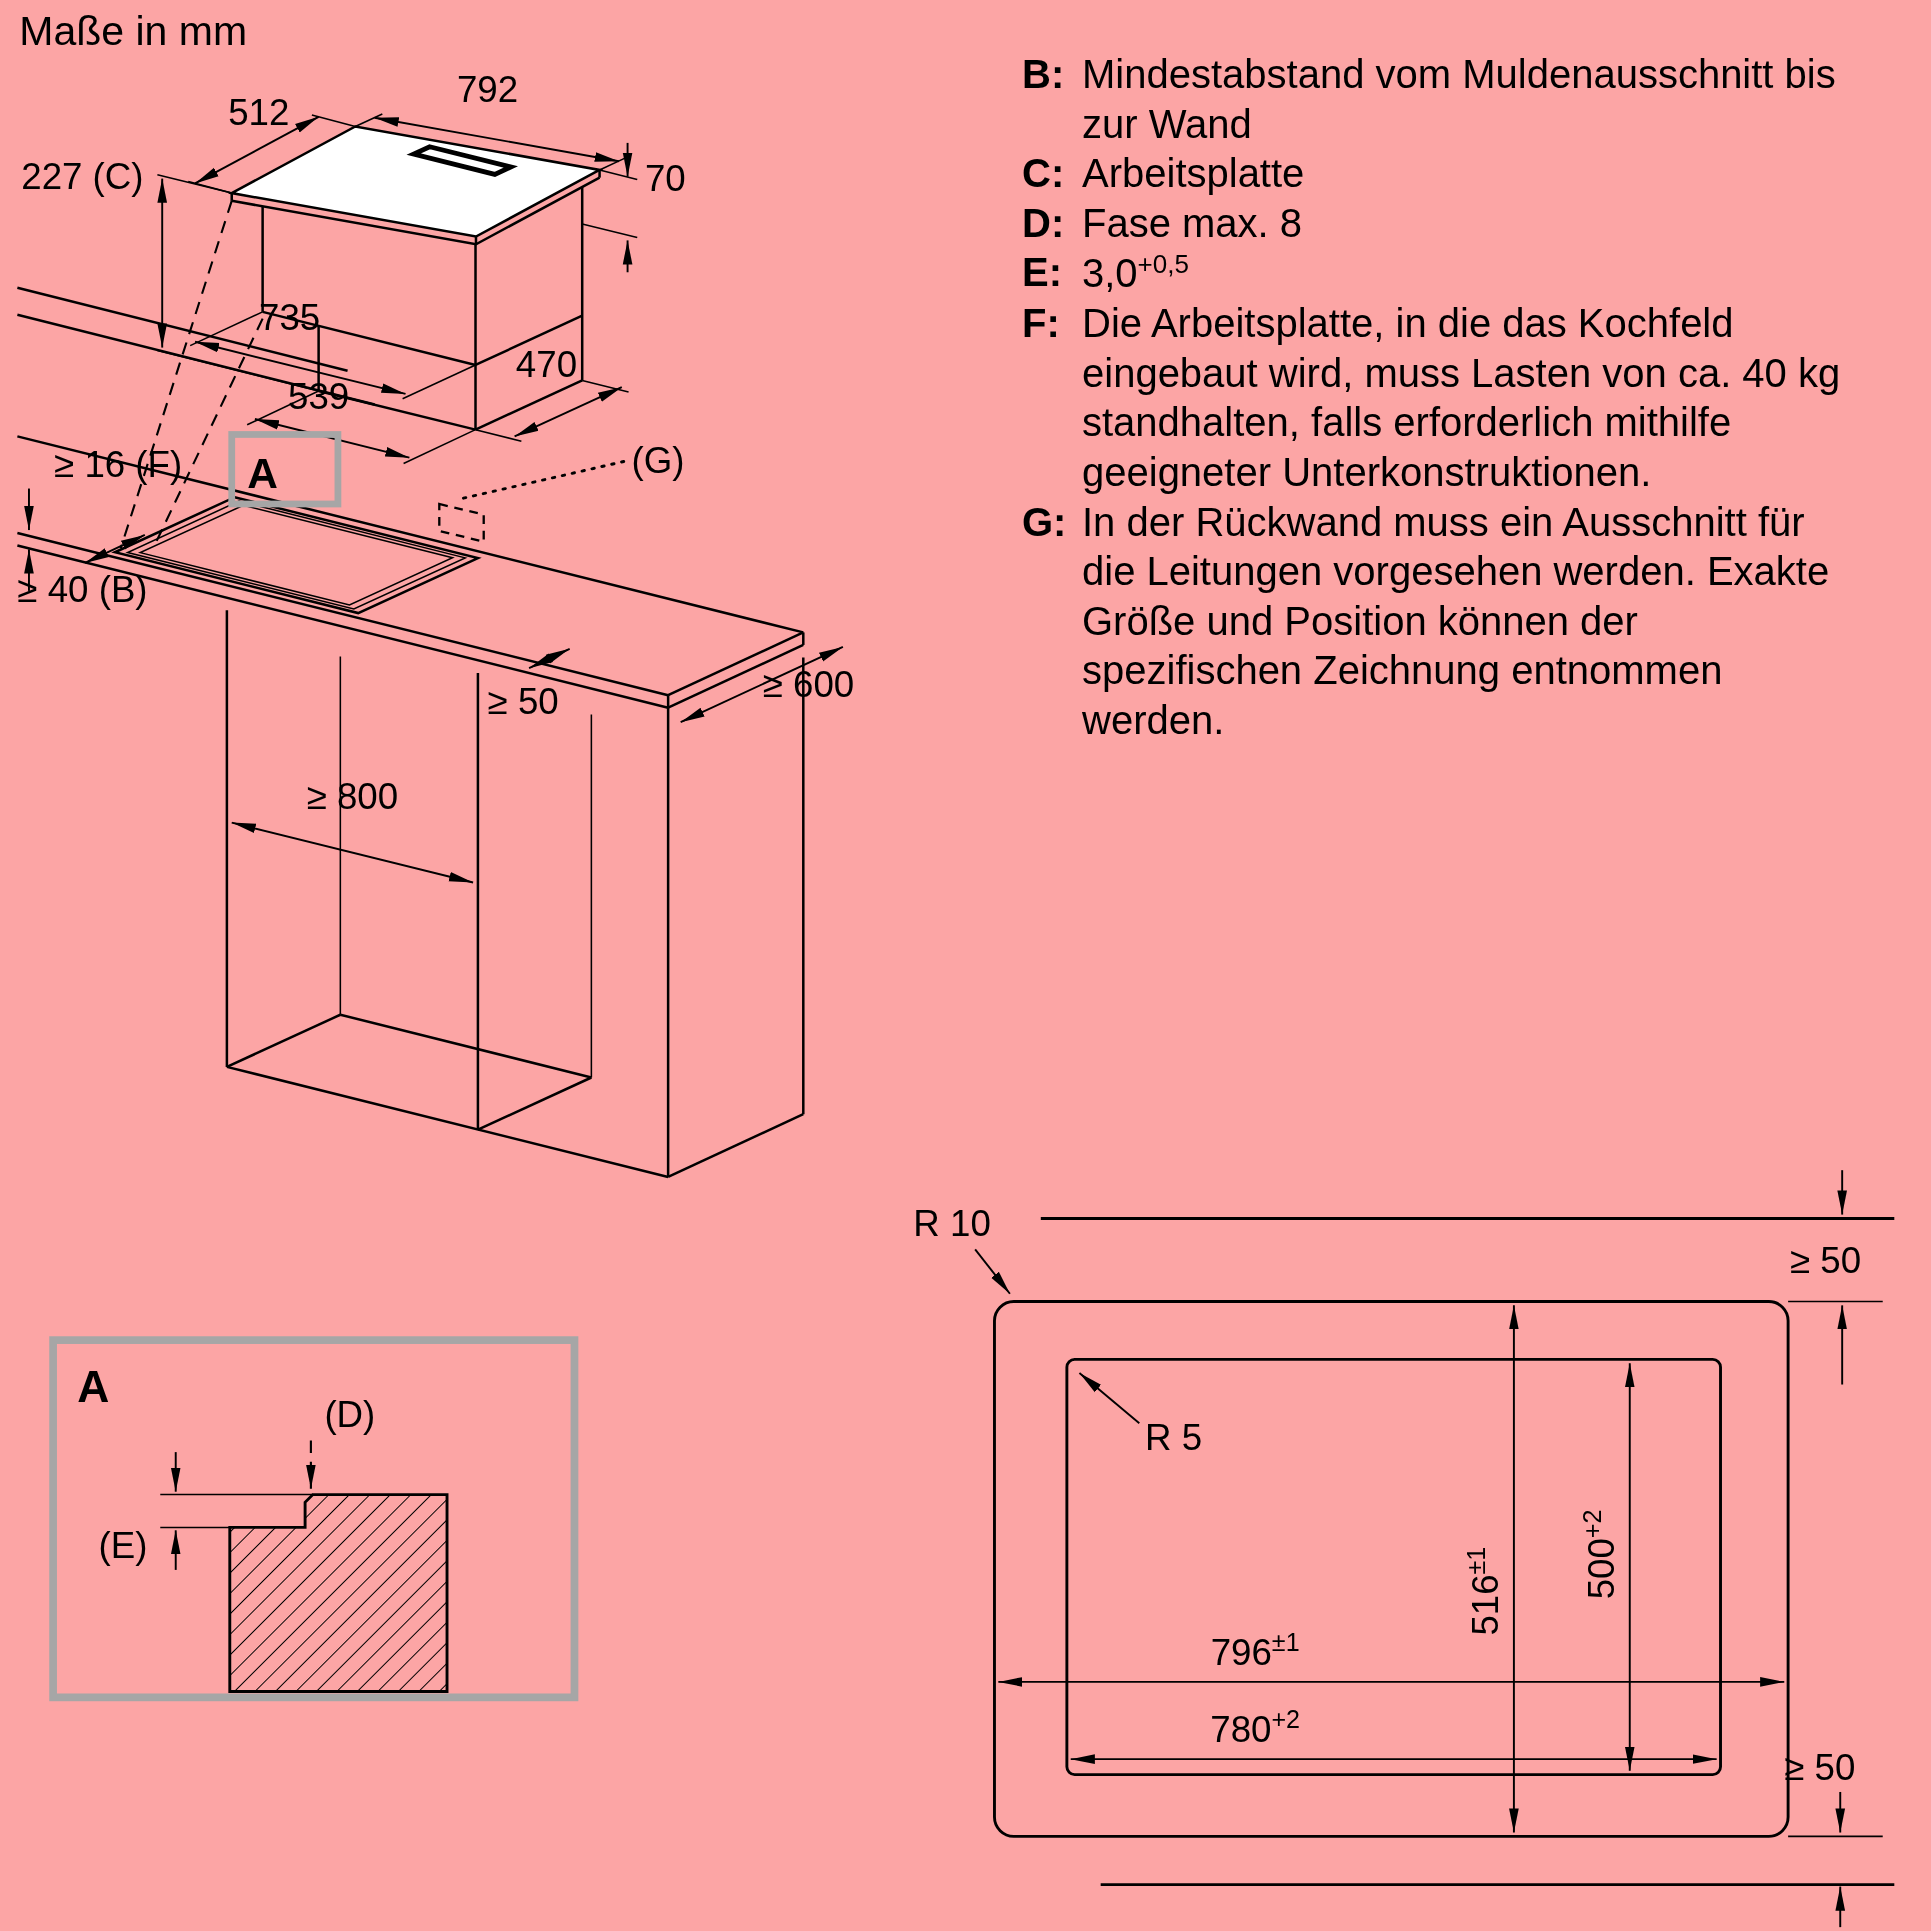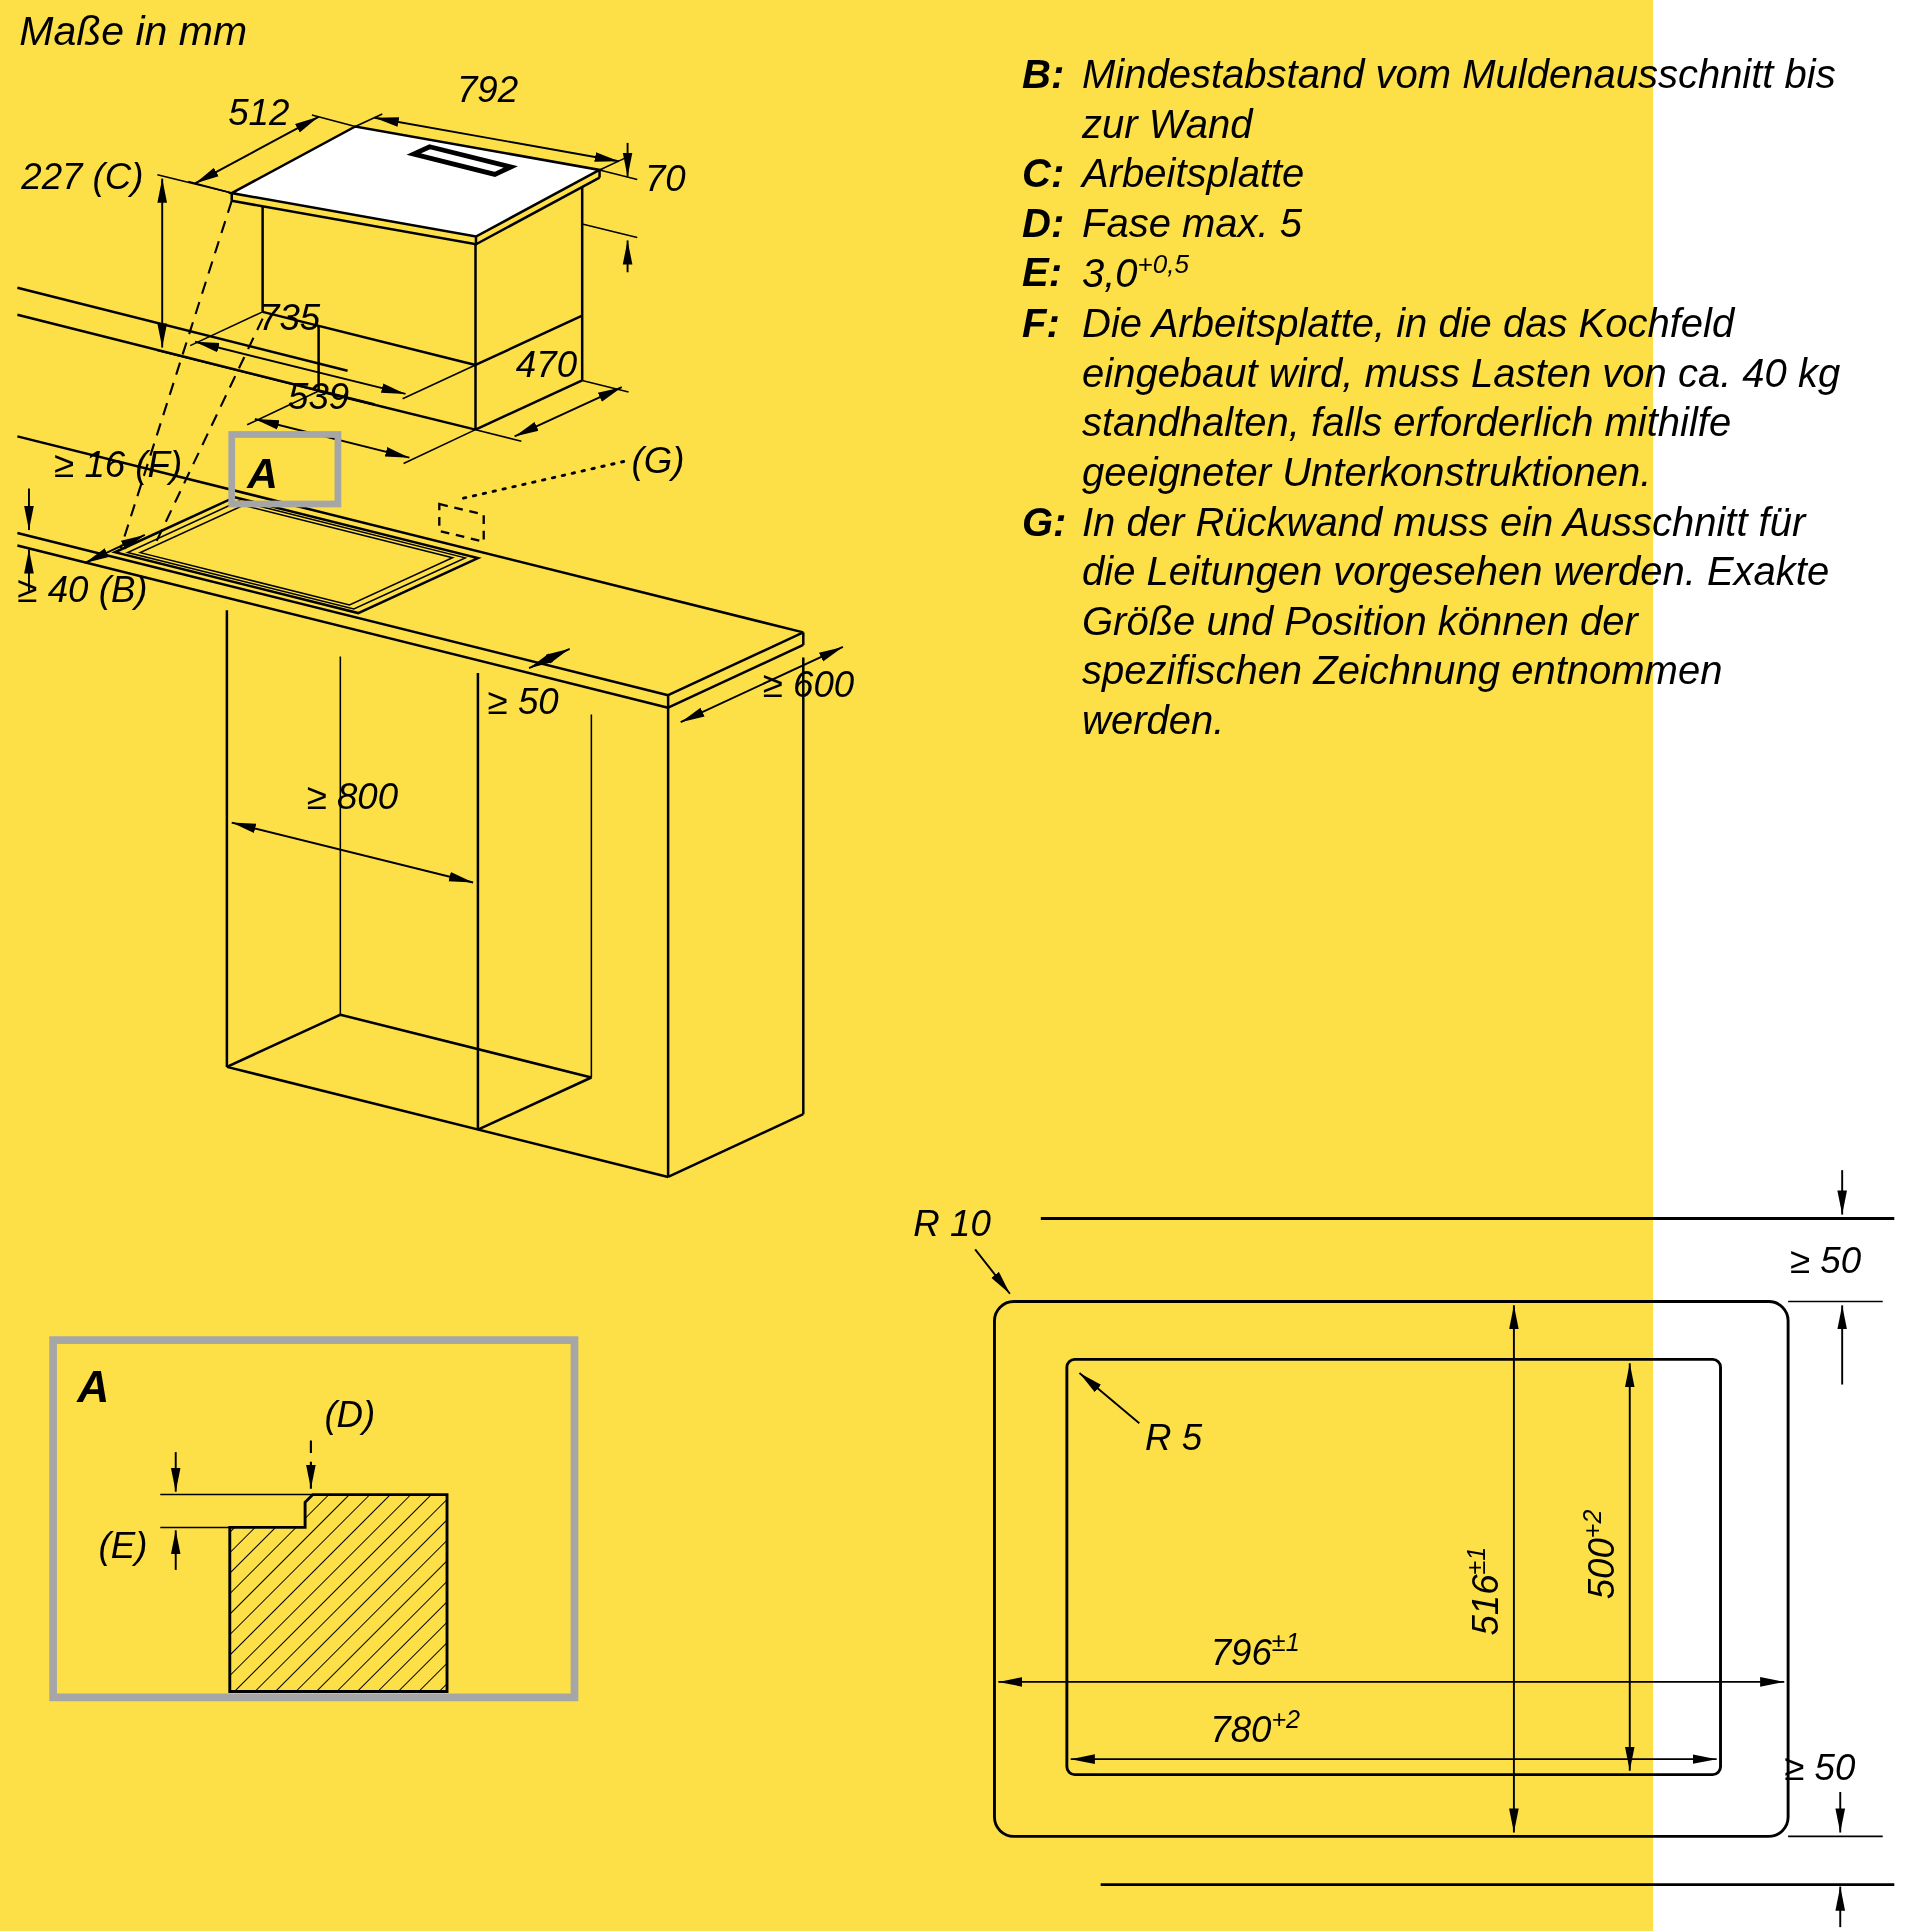--- a/index.html
+++ b/index.html
@@ -1,17 +1,17 @@
 <!DOCTYPE html>
 <html><head>
 <meta charset="utf-8">
 <style>
   html,body{margin:0;padding:0;background:#fff;}
-  #stage{position:relative;width:1653px;height:1931px;background:#fde047;
-         font-family:"Liberation Sans",sans-serif;color:#000;font-style:italic;}
+  #stage{position:relative;width:1931px;height:1931px;background:#fca5a5;
+         font-family:"Liberation Sans",sans-serif;color:#000;}
   svg{position:absolute;left:0;top:0;}
   svg text{font-family:"Liberation Sans",sans-serif;font-size:38px;fill:#000;}
   .big{font-size:46px;font-weight:bold;}
   .mark{font-size:44px;font-weight:bold;}
   .sup{font-size:26px;}
   .ln{stroke:#000;stroke-width:2.6;fill:none;}
   .lnw{stroke:#000;stroke-width:2.6;fill:#fff;}
   .thin{stroke:#000;stroke-width:1.6;fill:none;}
   .dim{stroke:#000;stroke-width:2;fill:none;}
   .dash{stroke:#000;stroke-width:2.2;fill:none;stroke-dasharray:13 9;}
@@ -38,21 +38,21 @@
     <div class="legend-item">
       <span class="lk">B:</span>
       <span class="lt">Mindestabstand vom Muldenausschnitt bis zur Wand</span>
     </div>
     <div class="legend-item">
       <span class="lk">C:</span>
       <span class="lt">Arbeitsplatte</span>
     </div>
     <div class="legend-item">
       <span class="lk">D:</span>
-      <span class="lt">Fase max. 5</span>
+      <span class="lt">Fase max. 8</span>
     </div>
     <div class="legend-item">
       <span class="lk">E:</span>
       <span class="lt"><span>3,0</span><sup>+0,5</sup></span>
     </div>
     <div class="legend-item">
       <span class="lk">F:</span>
       <span class="lt">Die Arbeitsplatte, in die das Kochfeld eingebaut wird, muss Lasten von ca. 40 kg standhalten, falls erforderlich mithilfe geeigneter Unterkonstruktionen.</span>
     </div>
     <div class="legend-item">

